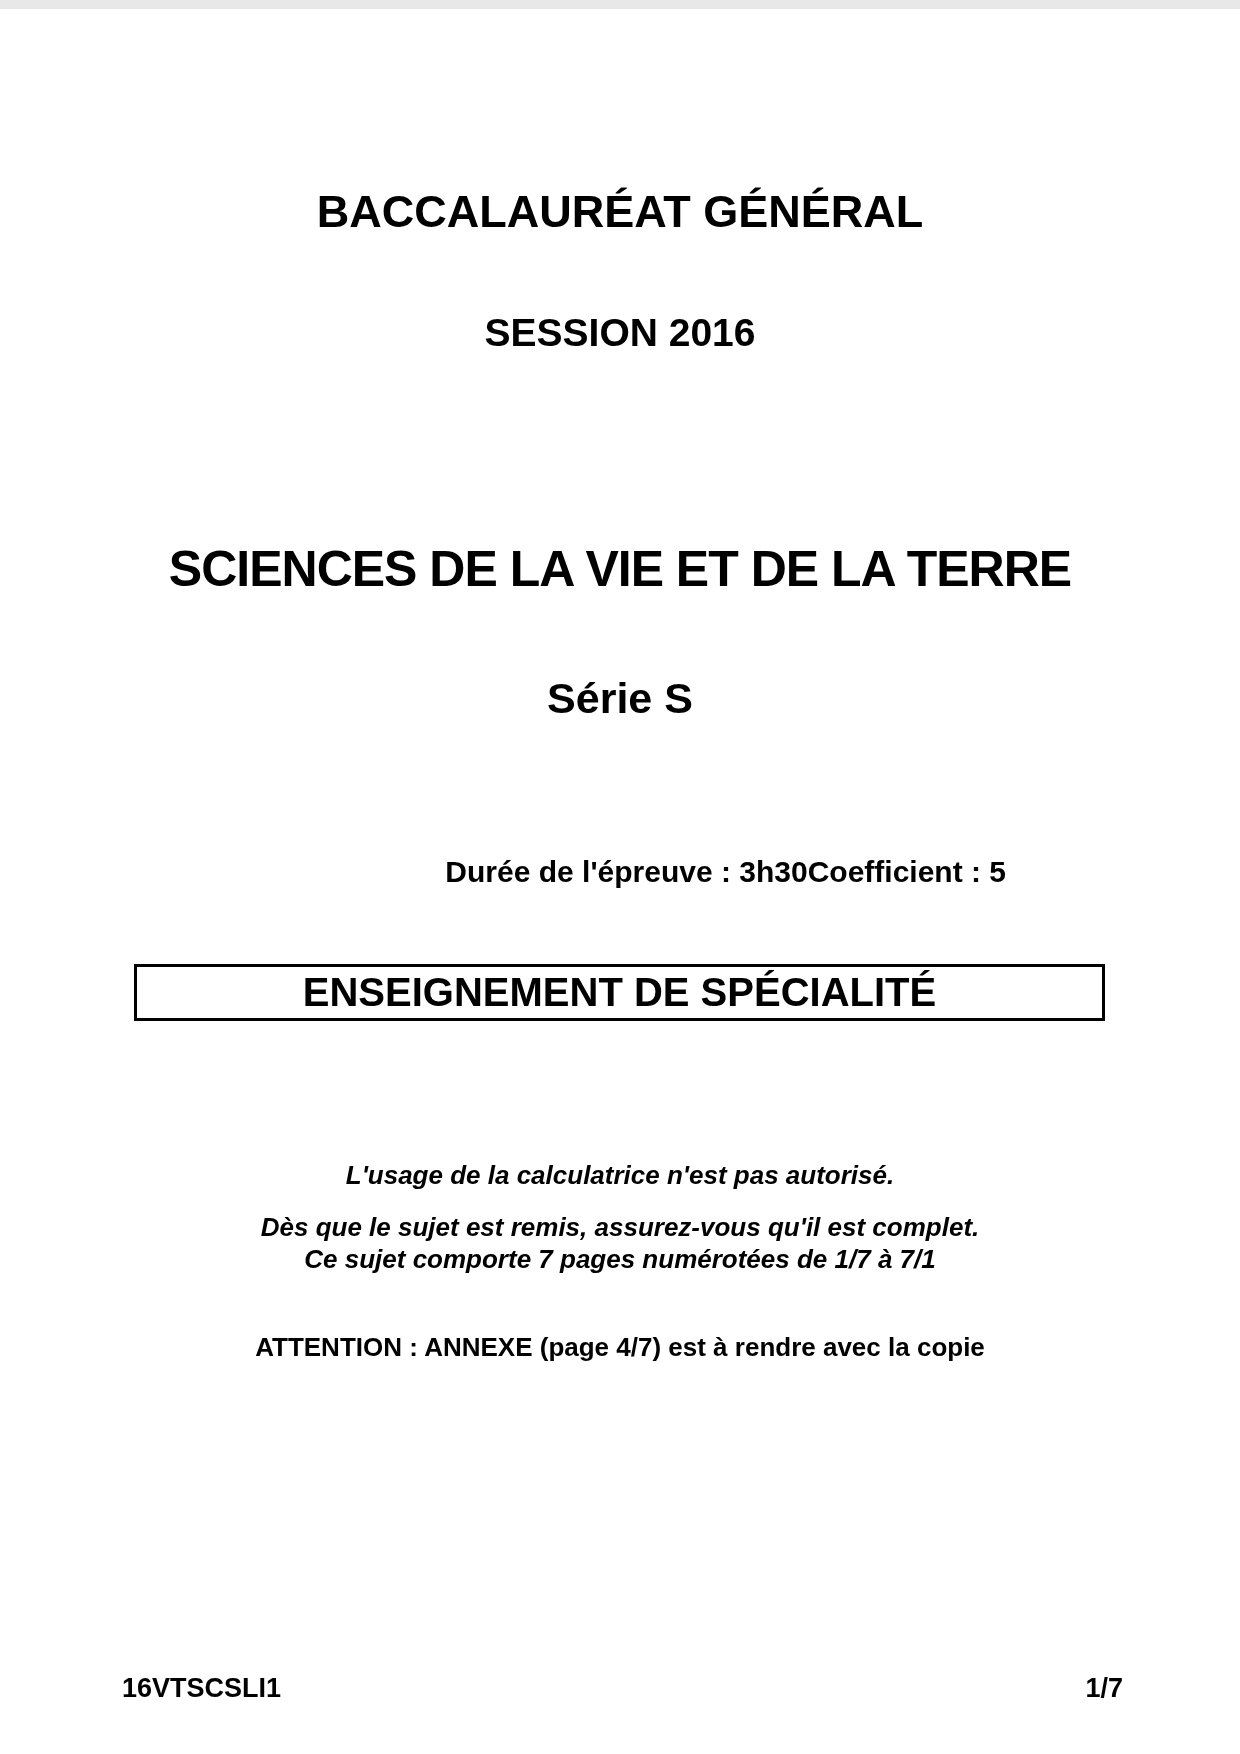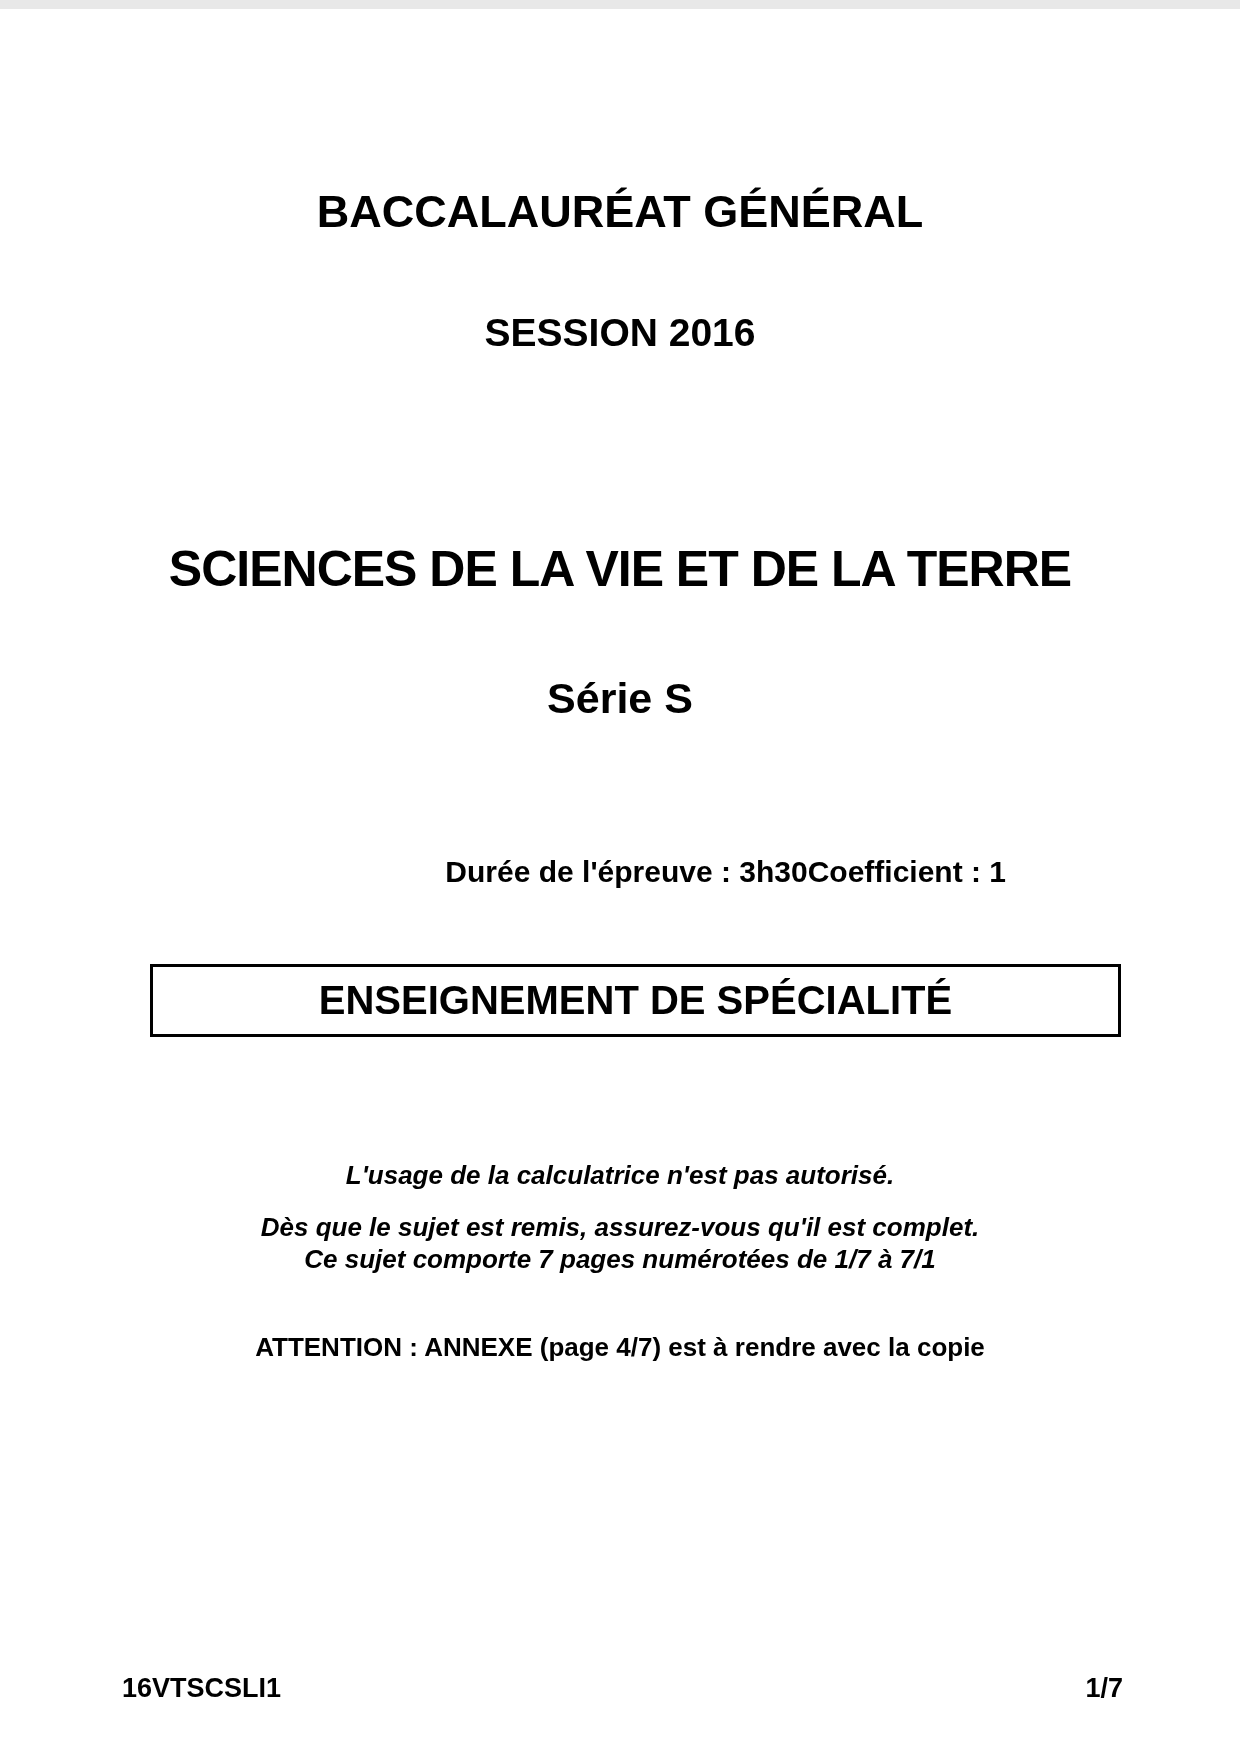--- a/index.html
+++ b/index.html
@@ -55,23 +55,23 @@
     justify-content: flex-end;
     padding: 0 234px 0 208px;
     font-size: 30px;
     font-weight: bold;
     line-height: 1;
     white-space: nowrap;
   }
   .speciality-box {
     position: absolute;
     top: 955px;
-    left: 150px;
+    left: 134px;
     width: 971px;
-    height: 73px;
+    height: 57px;
     box-sizing: border-box;
     border: 3px solid #000000;
     display: flex;
     align-items: center;
     justify-content: center;
     font-size: 40px;
     font-weight: bold;
     white-space: nowrap;
   }
   .notice-calc {
@@ -118,21 +118,21 @@
   <div class="centered main-title">BACCALAURÉAT GÉNÉRAL</div>
 
   <div class="centered session">SESSION 2016</div>
 
   <div class="centered serie">Série S</div>
 
   <div class="centered subject-title">SCIENCES DE LA VIE ET DE LA TERRE</div>
 
   <div class="duration-row">
     <span>Durée de l'épreuve : 3h30</span>
-    <span>Coefficient : 1</span>
+    <span>Coefficient : 5</span>
   </div>
 
   <div class="speciality-box">
     <span>ENSEIGNEMENT DE SPÉCIALITÉ</span>
   </div>
 
   <div class="centered notice-calc">L'usage de la calculatrice n'est pas autorisé.</div>
 
   <div class="centered notice-complete">
     <div>Dès que le sujet est remis, assurez-vous qu'il est complet.</div>

